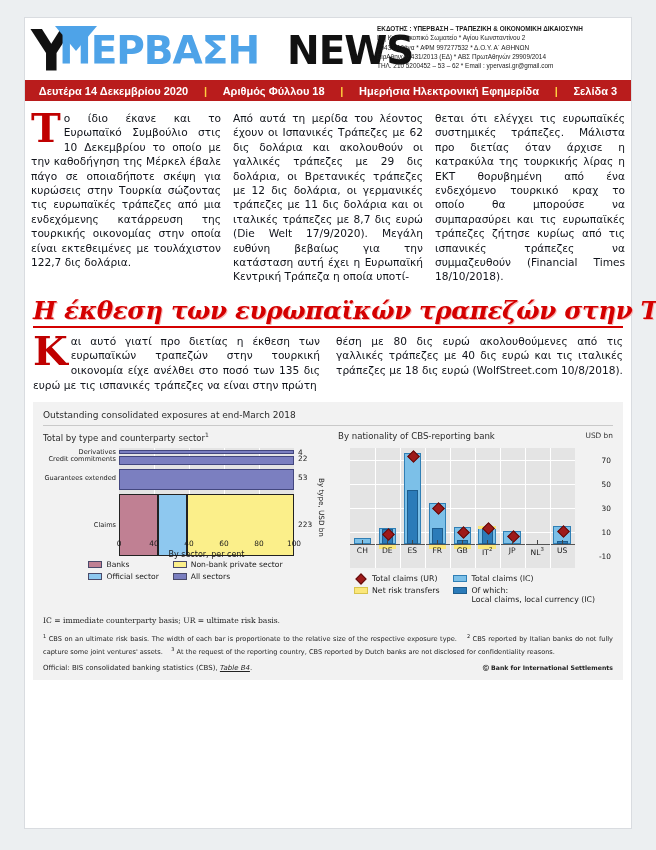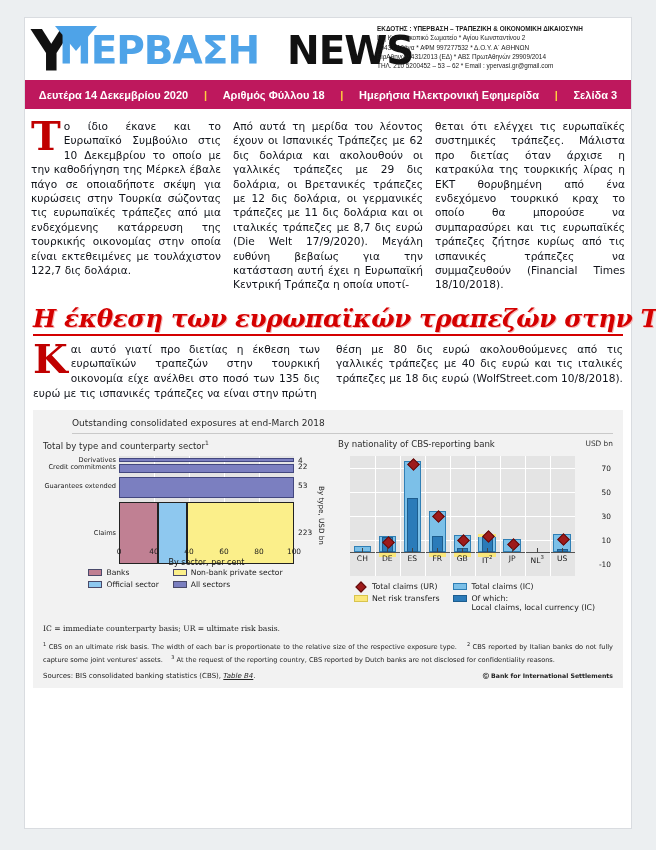--- a/index.html
+++ b/index.html
@@ -38,21 +38,21 @@
   }
   .pubinfo{
     position:absolute;left:352px;top:6px;width:250px;
     font-family:"Liberation Sans", sans-serif;
     font-size:6.4px;line-height:9.3px;color:#1b1b1b;
     text-align:left;
   }
   .pubinfo div:first-child{font-weight:bold;}
   
   .datebar{
-    height:29px;background:#be185d;color:#fff;
+    height:21px;background:#b91c1c;color:#fff;
     display:flex;align-items:center;justify-content:space-around;
     font-size:11px;font-weight:bold;padding:0 6px;
     font-family:"Liberation Sans", sans-serif;
   }
   .datebar .sep{color:#ffcf3f;font-weight:bold;}
   
   .cols{
     display:flex;gap:12px;padding:10px 6px 4px 6px;
   }
   .col{
@@ -87,21 +87,21 @@
   .panel{
     margin:2px 8px 4px 8px;background:#f2f2f2;
     padding:8px 10px 8px 10px;position:relative;
   }
   .panel-title{
     font-size:11.5px;color:#2b2b2b;font-family:"DejaVu Sans", sans-serif;
     margin-bottom:4px;
   }
   .panel-sub{
     font-size:9px;color:#2b2b2b;font-family:"DejaVu Sans", sans-serif;
-    padding-bottom:5px;border-bottom:1px solid #c9c9c9;margin-bottom:5px;margin-left:29px;
+    padding-bottom:5px;border-bottom:1px solid #c9c9c9;margin-bottom:5px;
   }
   .charts{display:flex;gap:10px;}
   .chart-left{width:285px;position:relative;}
   .chart-right{flex:1;position:relative;}
   .sub-title{
     font-size:8.6px;color:#2b2b2b;font-family:"DejaVu Sans", sans-serif;
     margin-bottom:6px;height:11px;
   }
   .sub-title .sup{font-size:6px;vertical-align:super;}
   .unit{
@@ -447,18 +447,18 @@
       <span class="sup">1</span>
       <span>CBS on an ultimate risk basis. The width of each bar is proportionate to the relative size of the respective exposure type.</span>&nbsp;&nbsp;&nbsp;
       <span class="sup">2</span>
       <span>CBS reported by Italian banks do not fully capture some joint ventures' assets.</span>&nbsp;&nbsp;&nbsp;
       <span class="sup">3</span>
       <span>At the request of the reporting country, CBS reported by Dutch banks are not disclosed for confidentiality reasons.</span>
     </div>
 
     <div class="sources">
       <span class="copyright">Ⓒ Bank for International Settlements</span>
-      <span>Sources: BIS consolidated banking statistics (CBS),</span>
+      <span>Official: BIS consolidated banking statistics (CBS),</span>
       <u>Table B4</u><span>.</span>
     </div>
   </div>
 
 </div>
 
 </body></html>

